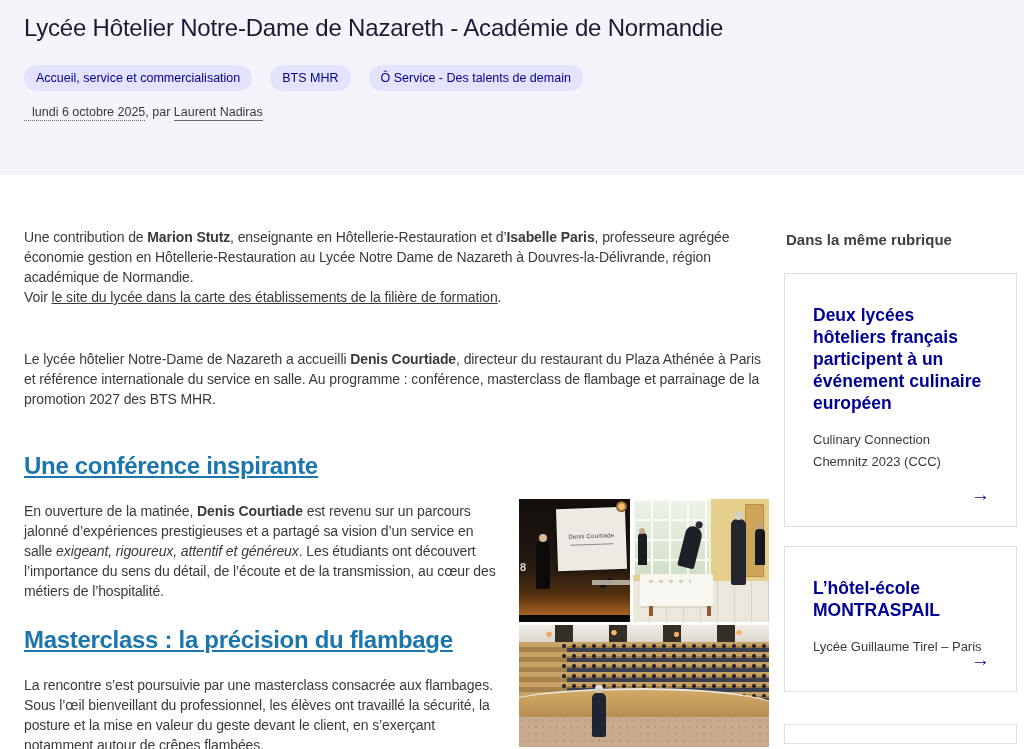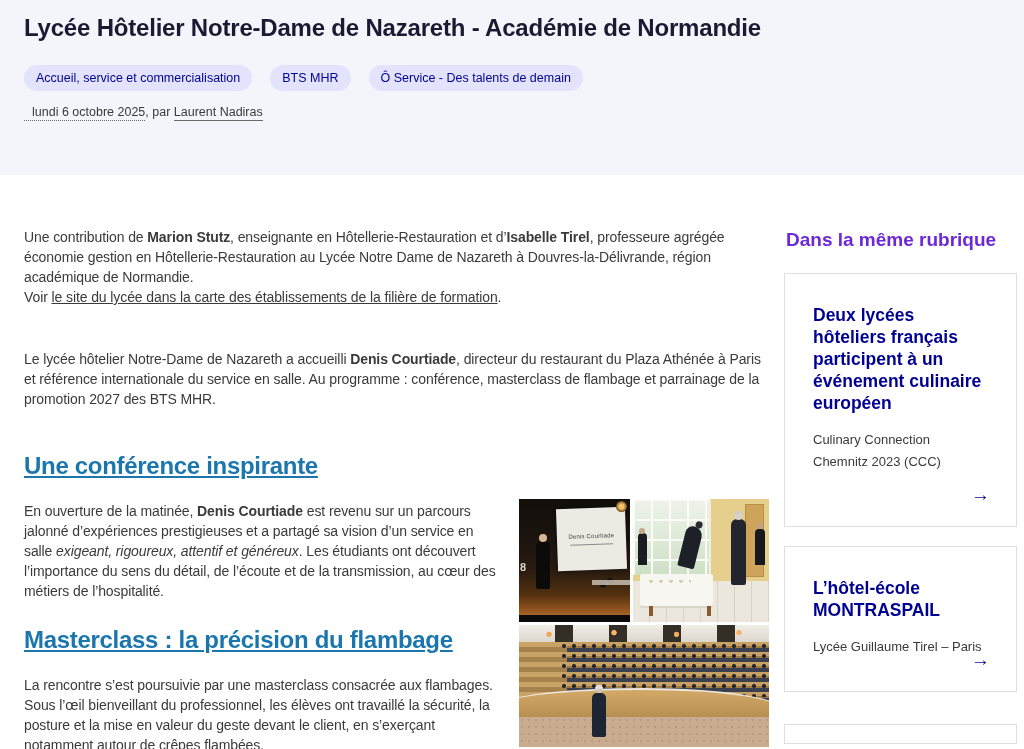--- a/index.html
+++ b/index.html
@@ -6,21 +6,21 @@
   body{
     width:1024px;height:749px;position:relative;overflow:hidden;
     background:#ffffff;
     font-family:"Liberation Sans", sans-serif;
     color:#3a3a3a;
   }
   
   .hero{position:absolute;left:0;top:0;width:1024px;height:175px;background:#f4f4fb;}
   .hero h1{
     position:absolute;left:24px;top:13px;margin:0;
-    font-size:24px;line-height:30px;font-weight:bold;color:#1a1a33;letter-spacing:-0.2px;
+    font-size:24px;line-height:30px;font-weight:normal;color:#1a1a33;letter-spacing:-0.2px;
     white-space:nowrap;
   }
   .tags{position:absolute;left:24px;top:65px;display:flex;gap:18px;}
   .tag{
     background:#e3e3fd;color:#000091;font-size:12.5px;line-height:16px;
     padding:5px 12px;border-radius:14px;white-space:nowrap;cursor:pointer;
   }
   .dateline{position:absolute;left:24px;top:105px;margin:0;font-size:12.5px;color:#3a3a3a;}
   .date-dotted{border-bottom:1px dotted #6a6a6a;padding-bottom:1px;padding-left:8px;}
   .author{border-bottom:1px solid #6a6a6a;padding-bottom:1px;cursor:pointer;}
@@ -111,21 +111,21 @@
     border-radius:100% 100% 0 0/95% 130% 0 0;border-top:2px solid #ece7dd;}
   .floor-c{position:absolute;left:0;bottom:0;width:100%;height:25%;
     background:radial-gradient(circle 1px at 3px 3px,#b89a7e 90%,transparent) 0 0/7px 7px,#c9ac90;}
   .speaker-c{position:absolute;left:29%;bottom:8%;width:14px;height:44px;background:#1d2433;
     border-radius:5px 5px 2px 2px;}
   .speaker-c::before{content:"";position:absolute;left:3px;top:-8px;width:8px;height:8px;border-radius:50%;
     background:linear-gradient(#e5e2dd 40%,#cfc6ba 60%);}
 
   
   .sidebar{position:absolute;left:784px;top:229px;width:233px;}
-  .sidebar h3{margin:0 0 22px 2px;font-size:19px;line-height:22px;font-weight:bold;color:#6d28d9;}
+  .sidebar h3{margin:0 0 22px 2px;font-size:15px;line-height:22px;font-weight:bold;color:#404040;}
   .card{
     box-sizing:border-box;border:1px solid #dfdfdf;background:#fff;
     padding:30px 28px 28px 28px;position:relative;cursor:pointer;
   }
   .card-1{height:254px;margin-bottom:19px;}
   .card-2{height:146px;margin-bottom:32px;}
   .card-title{margin:0;font-size:17.5px;line-height:22px;font-weight:bold;color:#000091;}
   .card-sub{margin:15px 0 0 0;font-size:13px;line-height:22px;color:#3a3a3a;}
   .card-arrow{position:absolute;right:26px;bottom:20px;font-size:19px;font-weight:bold;color:#000091;}
   .card-sliver{box-sizing:border-box;border:1px solid #dfdfdf;background:#fff;height:20px;cursor:pointer;}
@@ -140,21 +140,21 @@
     <div class="tags">
       <span class="tag">Accueil, service et commercialisation</span>
       <span class="tag">BTS MHR</span>
       <span class="tag">Ô Service - Des talents de demain</span>
     </div>
     <p class="dateline"><span class="date-dotted">lundi 6 octobre 2025</span><span>, par </span><span class="author">Laurent Nadiras</span></p>
   </header>
 
   <main class="article">
 
-    <p><span>Une contribution de </span><strong>Marion Stutz</strong><span>, enseignante en Hôtellerie-Restauration et d’</span><strong>Isabelle Tirel</strong><span>, professeure agrégée économie gestion en Hôtellerie-Restauration au Lycée Notre Dame de Nazareth à Douvres-la-Délivrande, région académique de Normandie.</span><br>
+    <p><span>Une contribution de </span><strong>Marion Stutz</strong><span>, enseignante en Hôtellerie-Restauration et d’</span><strong>Isabelle Paris</strong><span>, professeure agrégée économie gestion en Hôtellerie-Restauration au Lycée Notre Dame de Nazareth à Douvres-la-Délivrande, région académique de Normandie.</span><br>
     <span>Voir </span><a class="textlink">le site du lycée dans la carte des établissements de la filière de formation</a><span>.</span></p>
 
     <p><span>Le lycée hôtelier Notre-Dame de Nazareth a accueilli </span><strong>Denis Courtiade</strong><span>, directeur du restaurant du Plaza Athénée à Paris et référence internationale du service en salle. Au programme : conférence, masterclass de flambage et parrainage de la promotion 2027 des BTS MHR.</span></p>
 
     <h2>Une conférence inspirante</h2>
 
     <figure class="collage">
       <div class="collage-top">
         <div class="photo photo-stage">
           <div class="screen">

